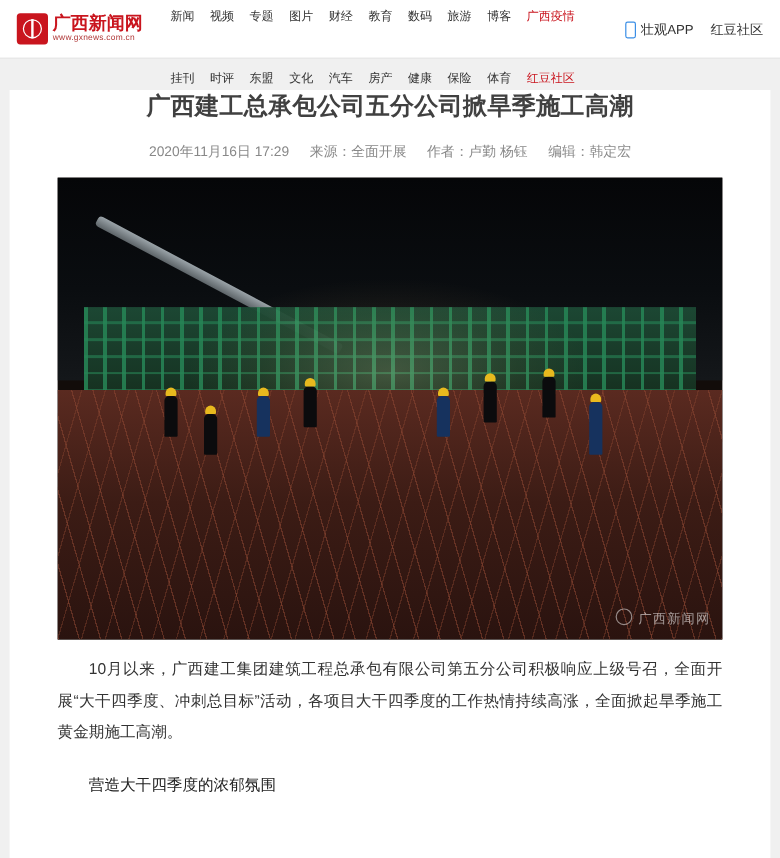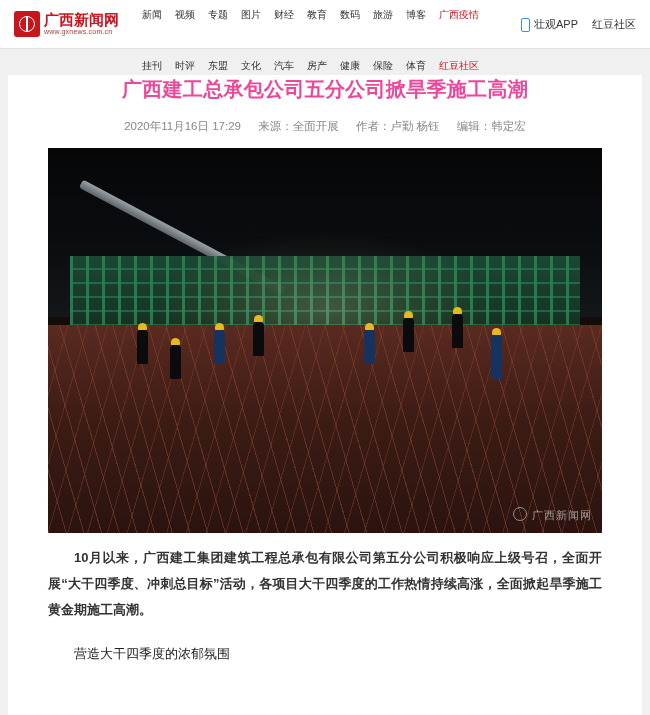--- a/index.html
+++ b/index.html
@@ -152,21 +152,21 @@
     color: #666;
   }
 
   .article {
     padding: 0 40px;
   }
   .article-title {
     text-align: center;
     font-size: 20px;
     font-weight: bold;
-    color: #ec4899;
+    color: #404040;
     margin: 26px 0 0 0;
     line-height: 1.4;
     letter-spacing: 0.3px;
   }
   .article-meta {
     text-align: center;
     font-size: 11.5px;
     color: #888;
     margin-top: 16px;
     margin-bottom: 14px;
@@ -264,21 +264,20 @@
     vertical-align: -2px;
   }
 
   .body-p {
     font-size: 13px;
     color: #333;
     line-height: 2.0;
     text-indent: 2em;
     margin: 12px 0 0 0;
     text-align: justify;
-    font-weight: bold;
   }
   .body-p.sub {
     font-weight: normal;
     color: #222;
     margin-top: 18px;
   }
 </style>
 </head>
 <body>
 

